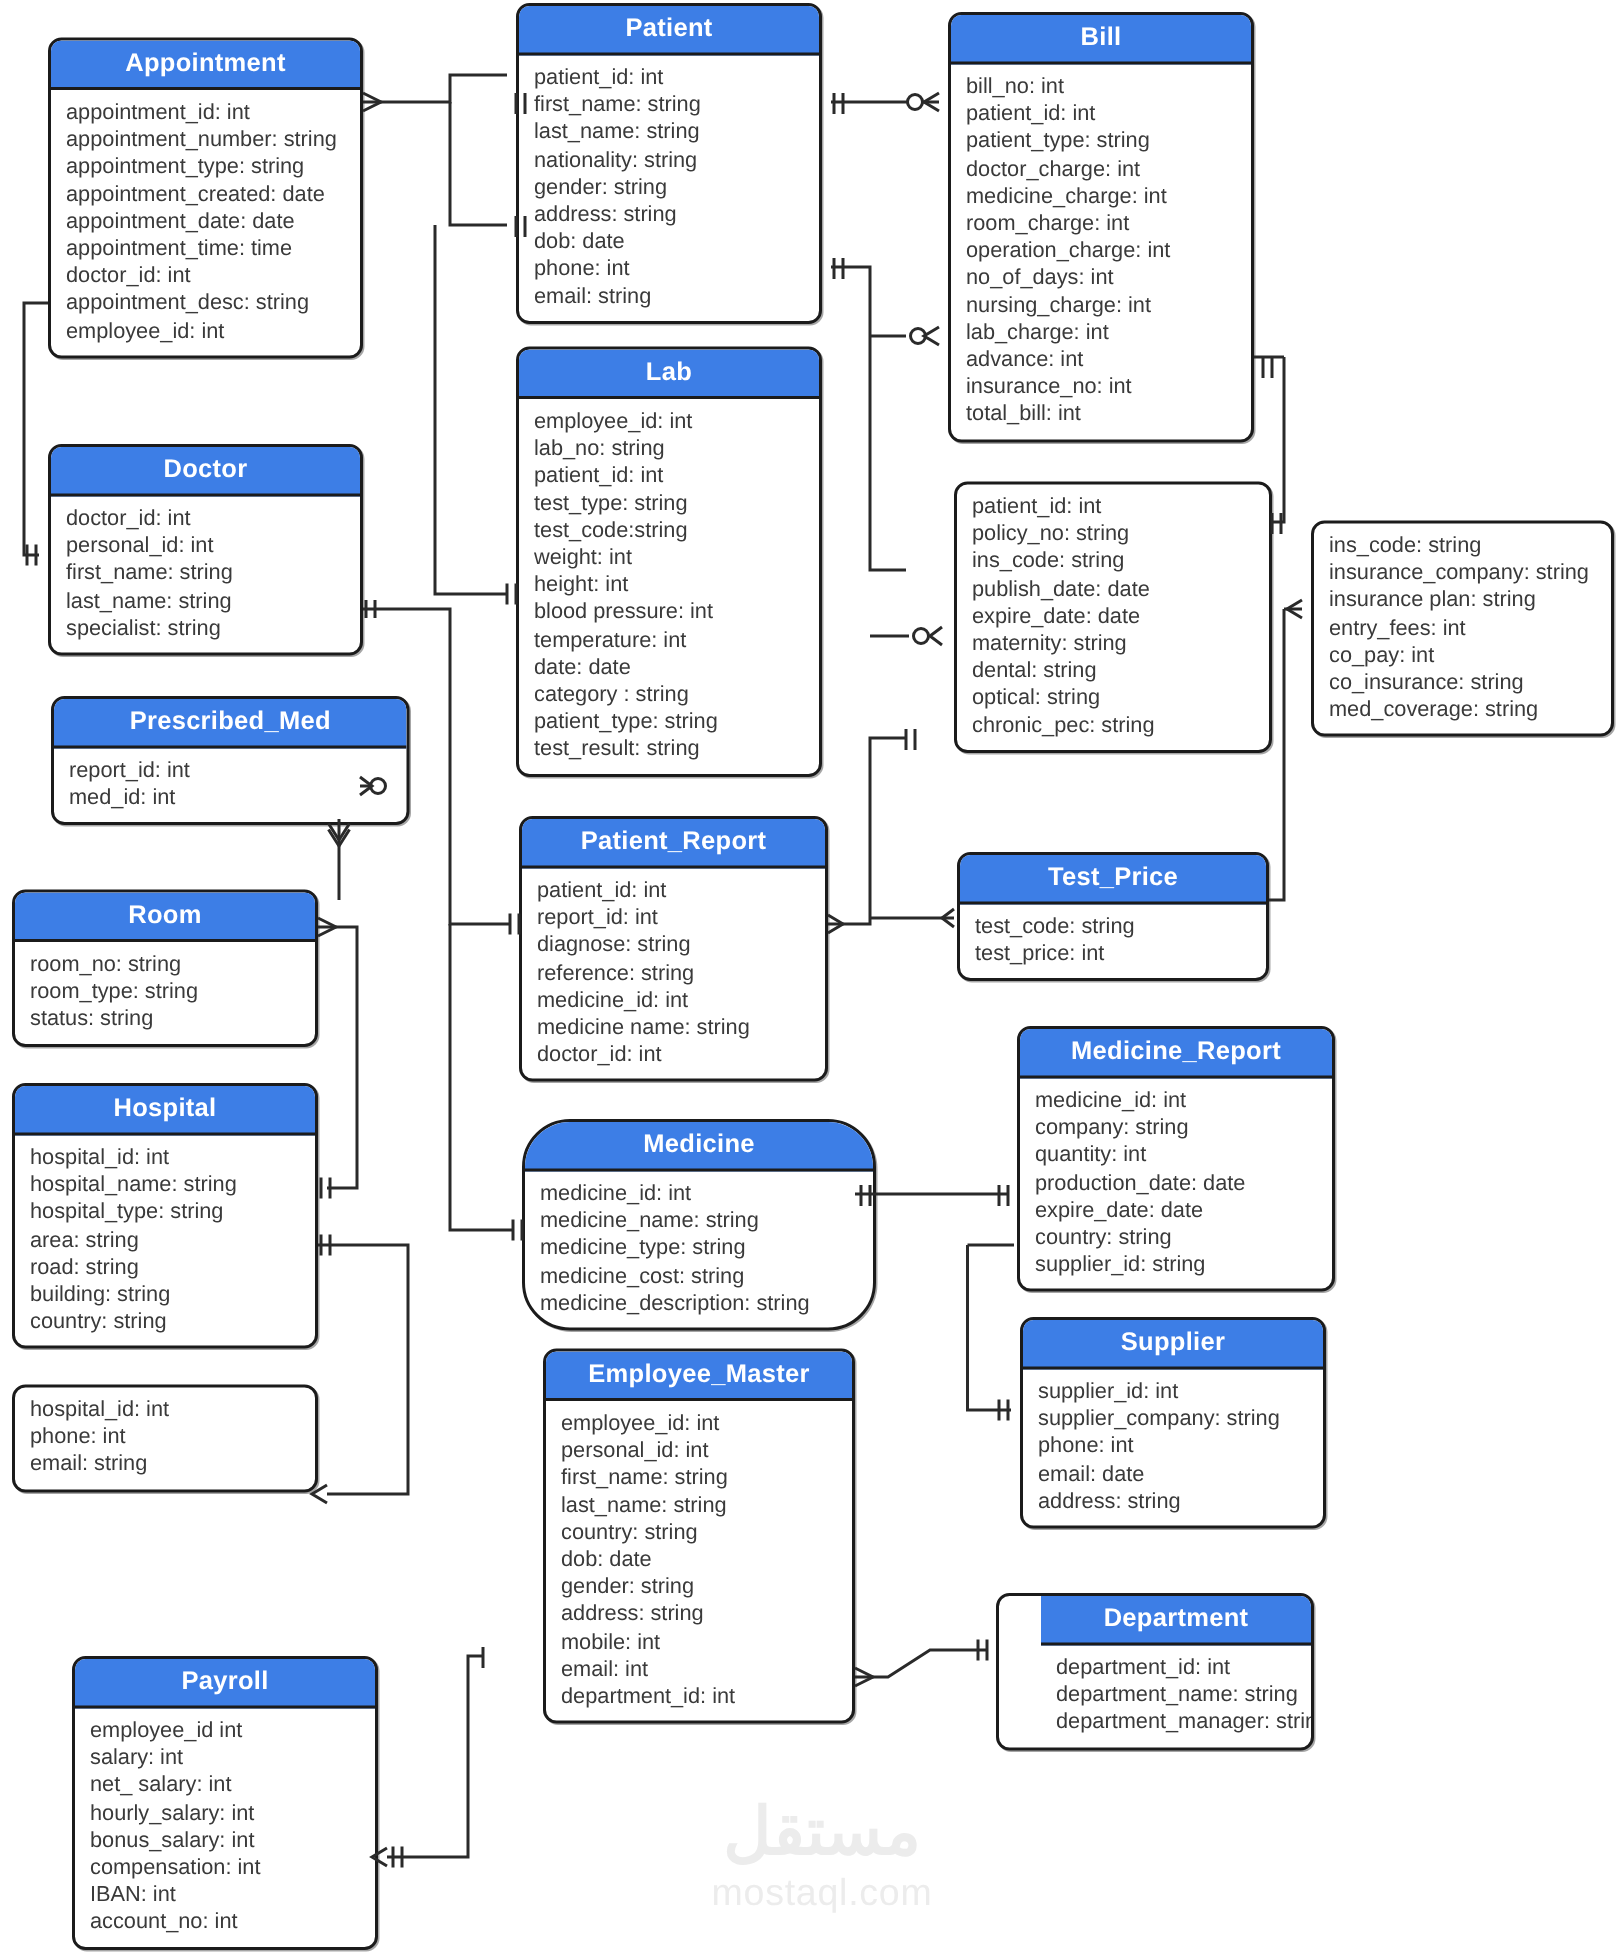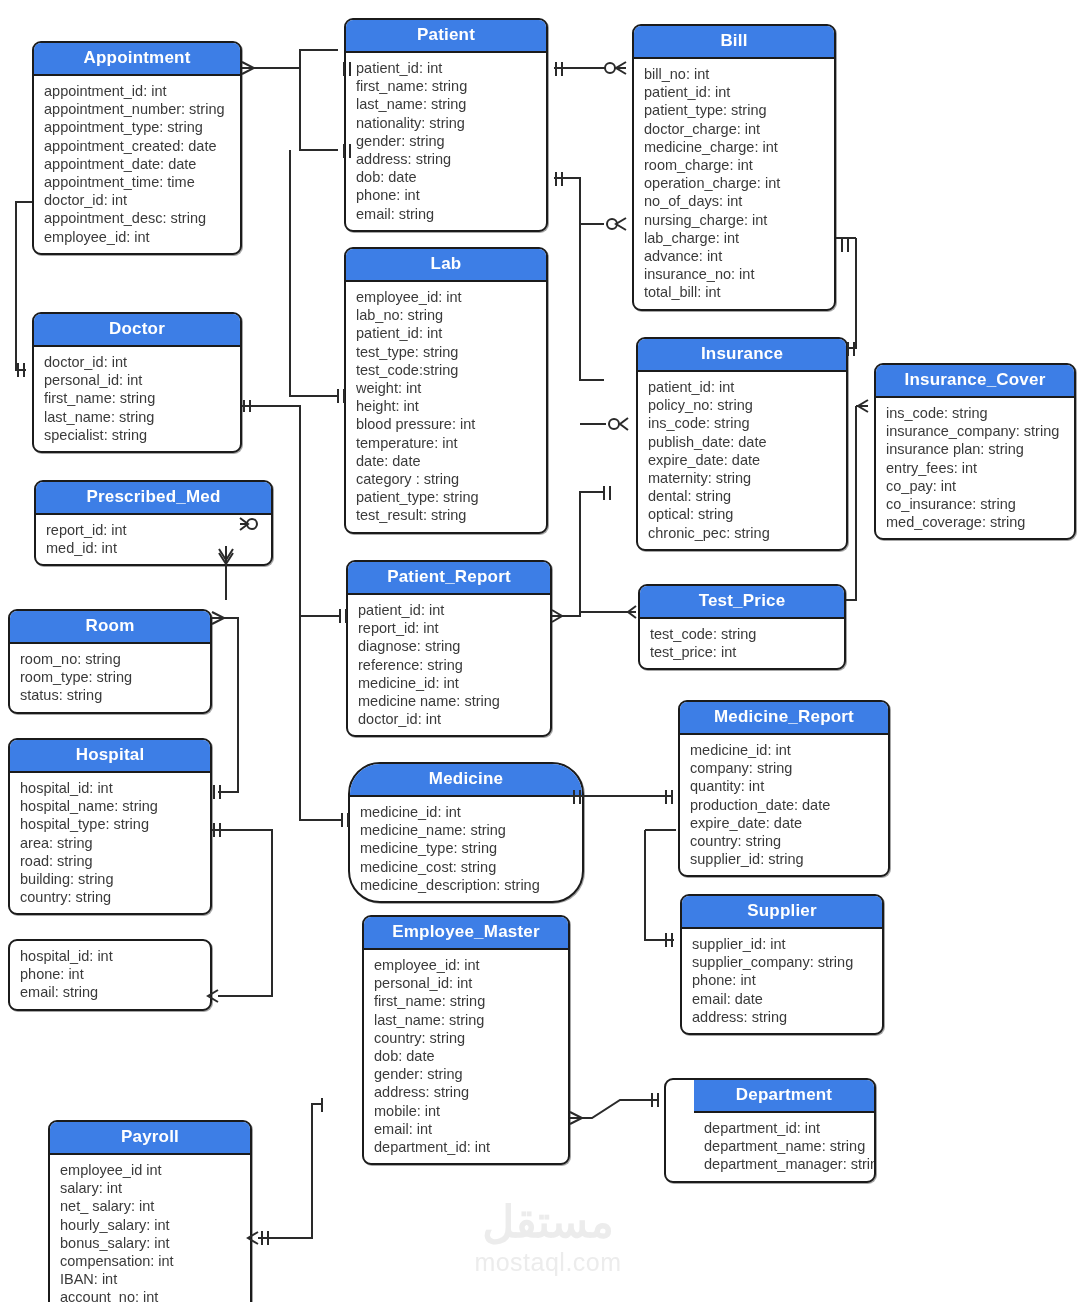--- a/index.html
+++ b/index.html
@@ -16,21 +16,20 @@
     font-family: "Liberation Sans", sans-serif;
   }
   .entity {
     position: absolute;
     box-sizing: border-box;
     border: 2px solid #1b1b1b;
     border-radius: 9px;
     background: #ffffff;
     overflow: hidden;
     box-shadow: 1px 1px 0 rgba(0,0,0,0.35);
-    margin-top: 16px;
   }
   .entity-header {
     box-sizing: border-box;
     background: #3d7ee6;
     color: #ffffff;
     font-size: 17px;
     font-weight: bold;
     text-align: center;
     padding: 5px 4px 6px 4px;
     border-bottom: 2px solid #1b1b1b;
@@ -163,35 +162,33 @@
         <li>height: int</li>
         <li>blood pressure: int</li>
         <li>temperature: int</li>
         <li>date: date</li>
         <li>category : string</li>
         <li>patient_type: string</li>
         <li>test_result: string</li>
       </ul>
     </div>
     <div class="entity" style="left: 636px; top: 321px; width: 212px;">
-      <div class="entity-header">Insurance</div>
       <ul class="entity-attrs">
         <li>patient_id: int</li>
         <li>policy_no: string</li>
         <li>ins_code: string</li>
         <li>publish_date: date</li>
         <li>expire_date: date</li>
         <li>maternity: string</li>
         <li>dental: string</li>
         <li>optical: string</li>
         <li>chronic_pec: string</li>
       </ul>
     </div>
     <div class="entity" style="left: 874px; top: 347px; width: 202px;">
-      <div class="entity-header">Insurance_Cover</div>
       <ul class="entity-attrs">
         <li>ins_code: string</li>
         <li>insurance_company: string</li>
         <li>insurance plan: string</li>
         <li>entry_fees: int</li>
         <li>co_pay: int</li>
         <li>co_insurance: string</li>
         <li>med_coverage: string</li>
       </ul>
     </div>

